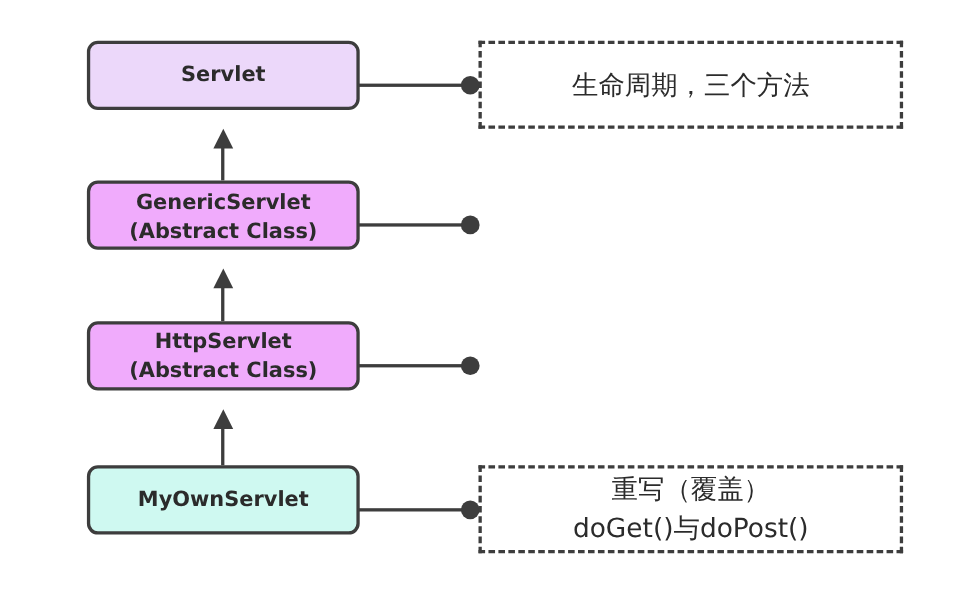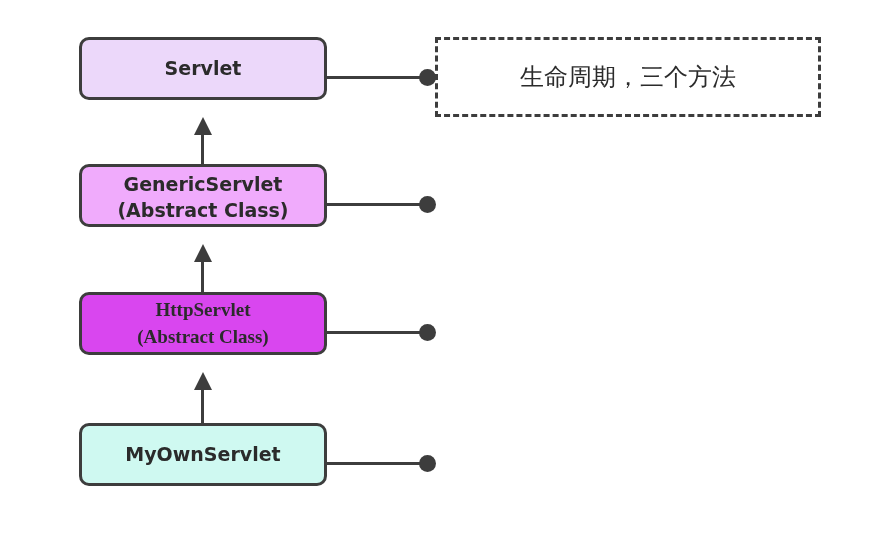--- a/index.html
+++ b/index.html
@@ -104,29 +104,33 @@
   <div class="class-box row2" style="background-color: #f0abfc; justify-content: flex-end;">
     <div>GenericServlet</div>
     <div>(Abstract Class)</div>
   </div>
   <div class="conn-line" style="top:203px"></div>
   <div class="conn-dot" style="top:196px"></div>
 
   <div class="arrow-head" style="top:244px"></div>
   <div class="arrow-stem" style="top:260px;height:32px"></div>
 
-  <div class="class-box row3" style="background-color: #d946ef; font-family: Liberation Serif, serif;">
+  <div class="class-box row3" style="background-color: #f0abfc;">
     <div>HttpServlet</div>
     <div>(Abstract Class)</div>
   </div>
   <div class="conn-line" style="top:331px"></div>
   <div class="conn-dot" style="top:324px"></div>
 
   <div class="arrow-head" style="top:372px"></div>
   <div class="arrow-stem" style="top:388px;height:35px"></div>
 
   <div class="class-box row4" style="background-color: rgb(207, 249, 241);">
     <div>MyOwnServlet</div>
   </div>
   <div class="conn-line" style="top:462px"></div>
   <div class="conn-dot" style="top:455px"></div>
+  <div class="desc-box row4">
+    <div>重写（覆盖）</div>
+    <div>doGet()与doPost()</div>
+  </div>
 
 </div>
 
 </body></html>

